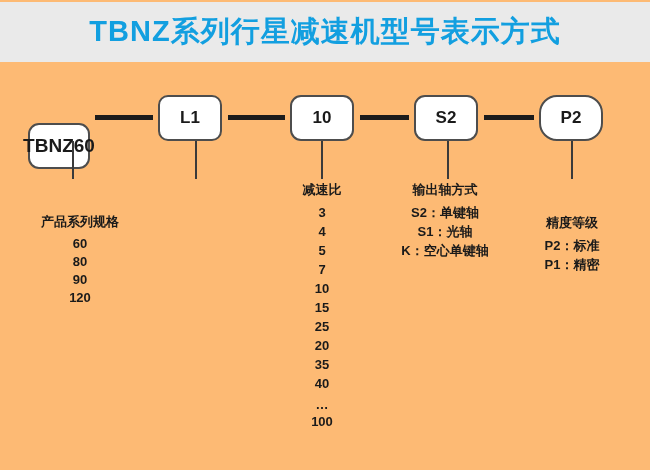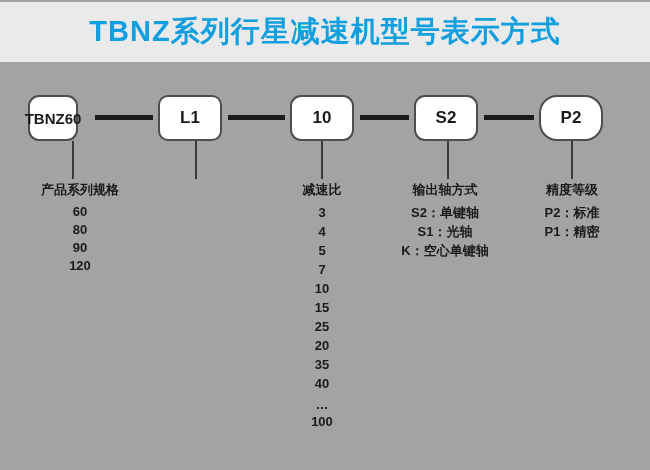--- a/index.html
+++ b/index.html
@@ -1,21 +1,21 @@
 <!DOCTYPE html>
 <html><head>
 <meta charset="utf-8">
 <style>
   html, body { margin: 0; padding: 0; background: #ffffff; }
   body { font-family: "Liberation Sans", "DejaVu Sans", sans-serif; }
   .page {
     position: relative;
     width: 650px;
     height: 470px;
-    background: #a3a3a3;
+    background: #fdba74;
     overflow: hidden;
   }
   .header {
     position: absolute;
     top: 2px; left: 0;
     width: 650px; height: 60px;
     background: #eaeaea;
     display: flex; align-items: center; justify-content: center;
   }
   .title {
@@ -63,38 +63,38 @@
 </style>
 </head>
 <body>
 
 <div class="page">
 
   <div class="header">
     <div class="title">TBNZ系列行星减速机型号表示方式</div>
   </div>
 
-  <div class="mbox" style="left:28px;width:50px;font-size:15px;">TBNZ60</div>
+  <div class="mbox" style="left:28px;width:62px;font-size:19px;margin-top:28px;">TBNZ60</div>
   <div class="mbox" style="left:158px;width:64px;border-radius:10px;">L1</div>
   <div class="mbox" style="left:290px;width:64px;">10</div>
   <div class="mbox" style="left:414px;width:64px;">S2</div>
   <div class="mbox" style="left:539px;width:64px;border-radius:18px;">P2</div>
 
   <div class="connector" style="left:95px;width:58px;"></div>
   <div class="connector" style="left:228px;width:57px;"></div>
   <div class="connector" style="left:360px;width:49px;"></div>
   <div class="connector" style="left:484px;width:50px;"></div>
 
   <div class="vline" style="left:72px;"></div>
   <div class="vline" style="left:195px;"></div>
   <div class="vline" style="left:321px;"></div>
   <div class="vline" style="left:447px;"></div>
   <div class="vline" style="left:571px;"></div>
 
-  <div class="col lh18" style="left:15px;width:130px;">
+  <div class="col lh18" style="left:15px;width:130px;margin-top:32px;">
     <div class="heading">产品系列规格</div>
     <div class="item">60</div>
     <div class="item">80</div>
     <div class="item">90</div>
     <div class="item">120</div>
   </div>
 
 
   <div class="col" style="left:272px;width:100px;">
     <div class="heading">减速比</div>
@@ -112,19 +112,19 @@
     <div class="item">100</div>
   </div>
 
   <div class="col" style="left:385px;width:120px;">
     <div class="heading">输出轴方式</div>
     <div class="item">S2：单键轴</div>
     <div class="item">S1：光轴</div>
     <div class="item">K：空心单键轴</div>
   </div>
 
-  <div class="col" style="left:510px;width:124px;">
+  <div class="col" style="left:510px;width:124px;margin-top:33px;">
     <div class="heading">精度等级</div>
     <div class="item">P2：标准</div>
     <div class="item">P1：精密</div>
   </div>
 
 </div>
 
 </body></html>

